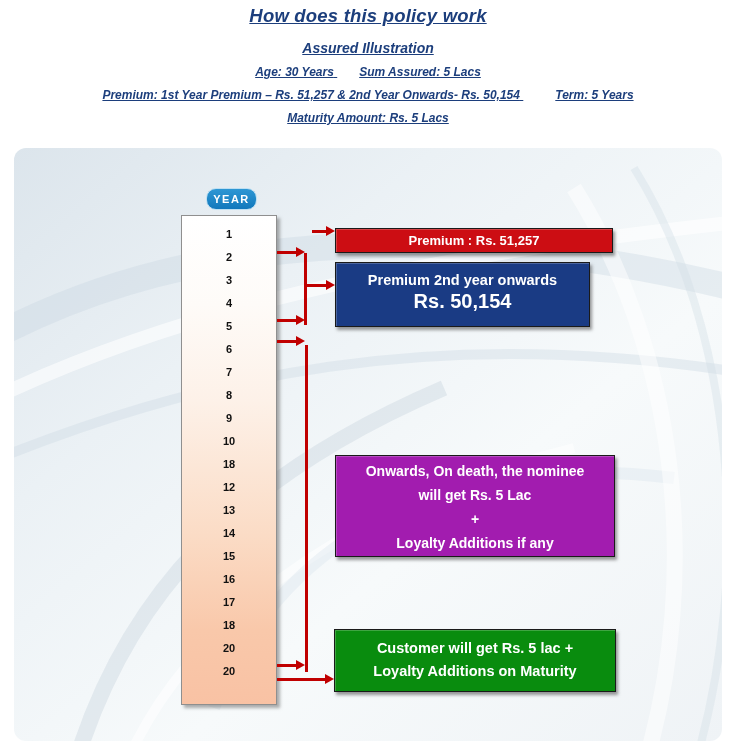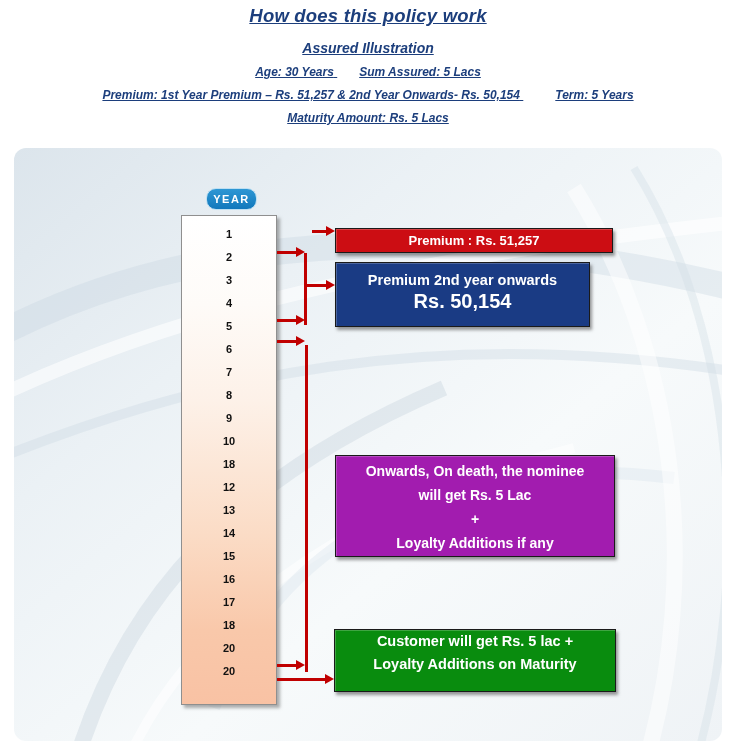--- a/index.html
+++ b/index.html
@@ -85,20 +85,21 @@
   .box-blue2 {
     left: 321px; top: 307px; width: 280px; height: 102px;
     background: #a21caf;
     font-size: 14px; line-height: 24px;
     padding-top: 3px;
   }
   .box-green {
     left: 320px; top: 481px; width: 282px; height: 63px;
     background: #098C0E;
     font-size: 14.5px; line-height: 23px;
+    padding-top: 7px;
   }
 
   
   .harrow { position: absolute; height: 3px; background: #C00000; }
   .harrow::after {
     content: ""; position: absolute; right: -9px; top: -4px;
     width: 0; height: 0;
     border-left: 9px solid #C00000;
     border-top: 5.5px solid transparent;
     border-bottom: 5.5px solid transparent;

